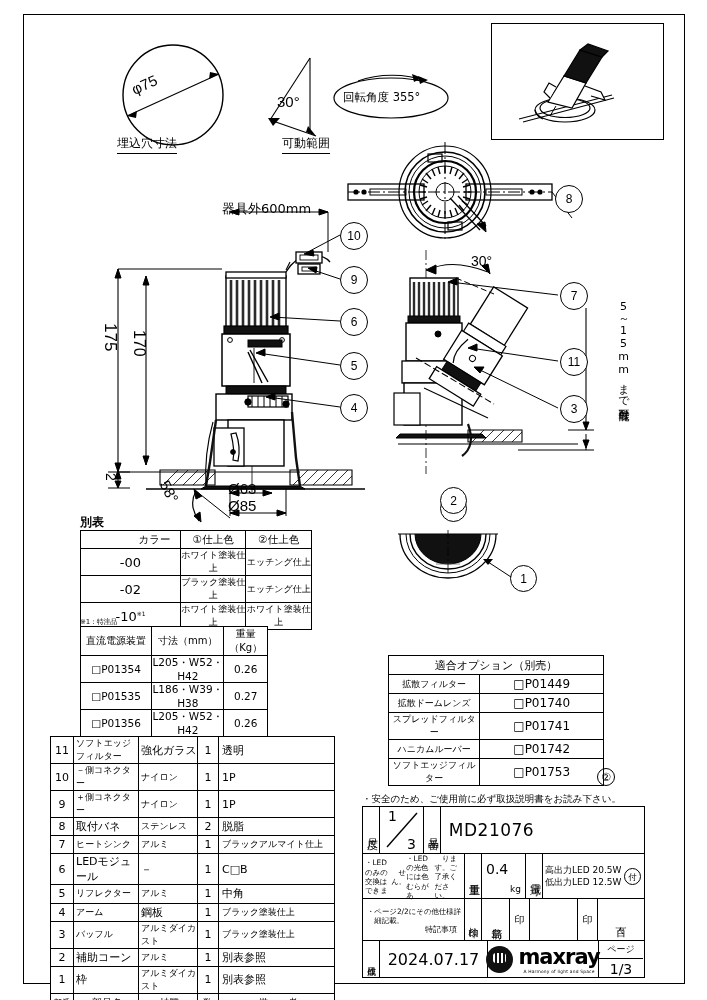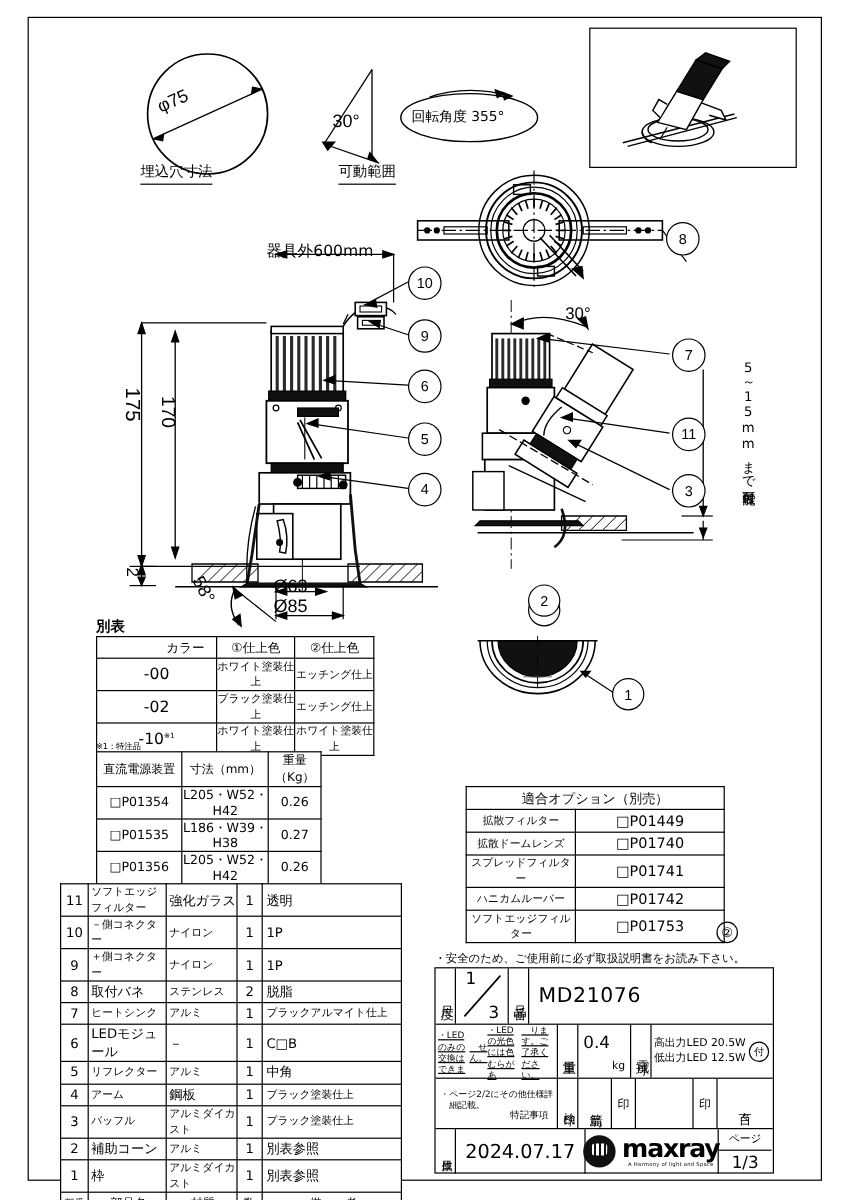--- a/index.html
+++ b/index.html
@@ -622,21 +622,21 @@
           </svg>
           <span class="num1">1</span>
           <span class="num2">3</span>
         </div>
       </div>
       <div class="cell vlabel" style="width:17px;">品番</div>
       <div class="cell" style="width:101px;border-right:none;font-size:17px;letter-spacing:.5px;">MD21076</div>
     </div>
 
     <div class="row" style="height:44px;">
-      <div class="cell spec-notes" style="width:102px;text-decoration:underline;">
+      <div class="cell spec-notes" style="width:102px;">
         <span>・LEDのみの交換はできま</span>
           <br>
         <span>　せん。</span>
           <br>
         <span>・LEDの光色には色むらがあ</span>
           <br>
         <span>　ります。ご了承ください。</span>
       </div>
       <div class="cell vlabel" style="width:17px;">重量</div>
       <div class="cell" style="width:44px;position:relative;">

